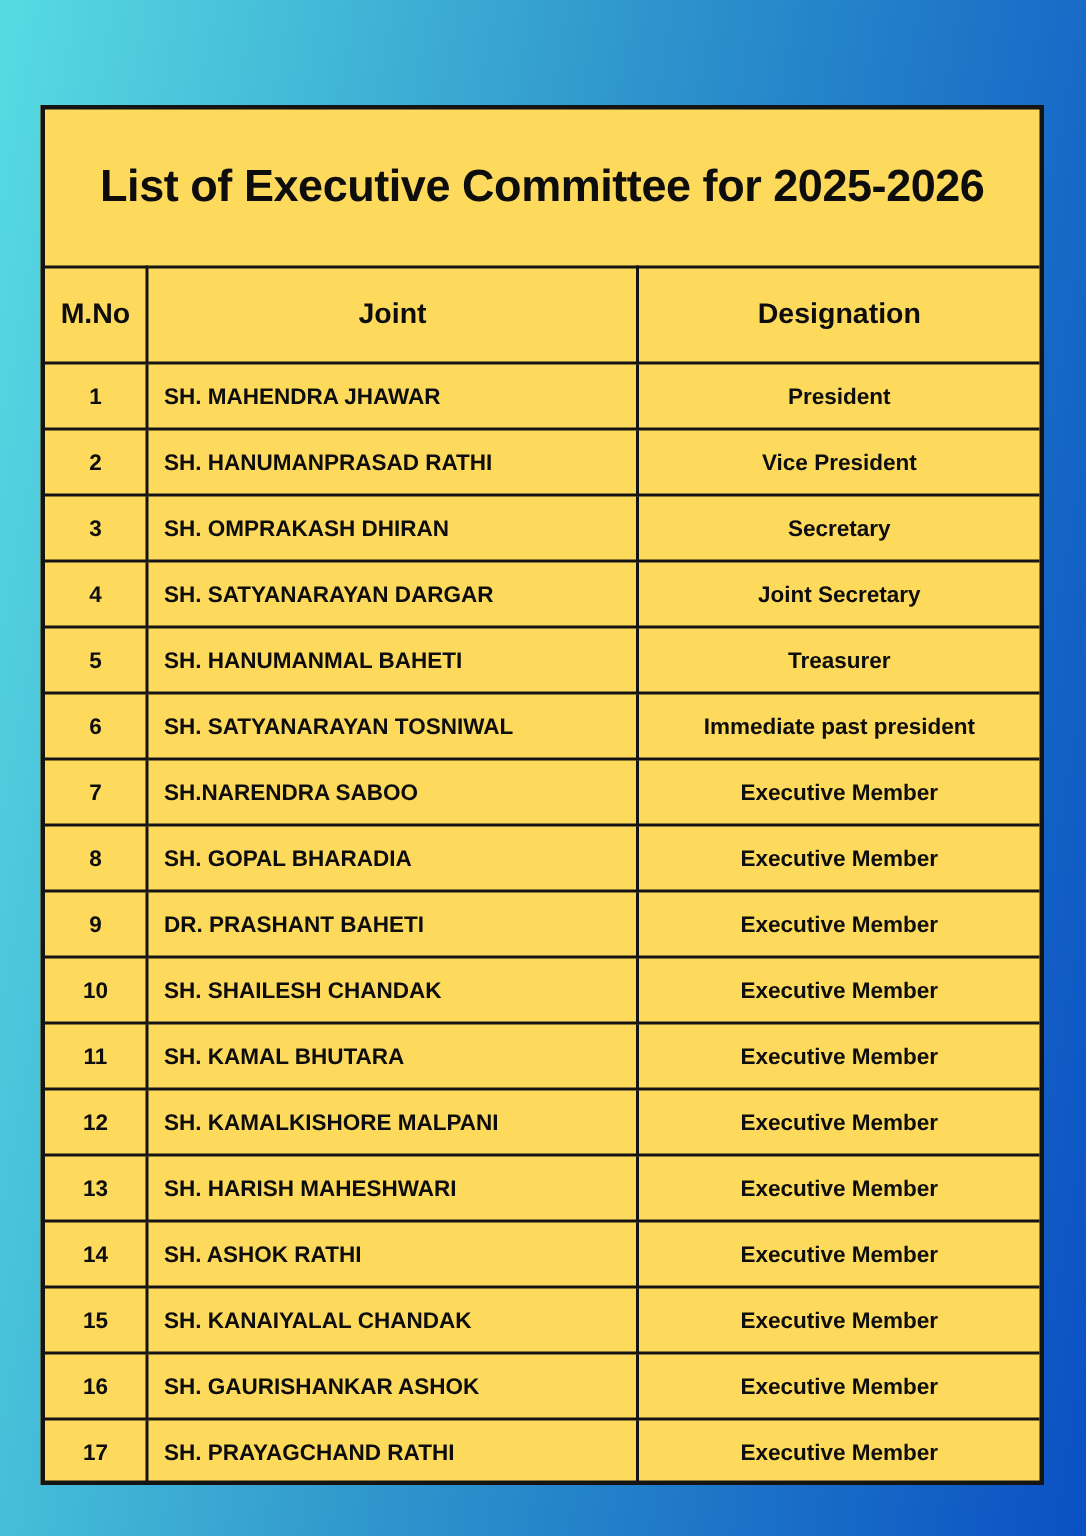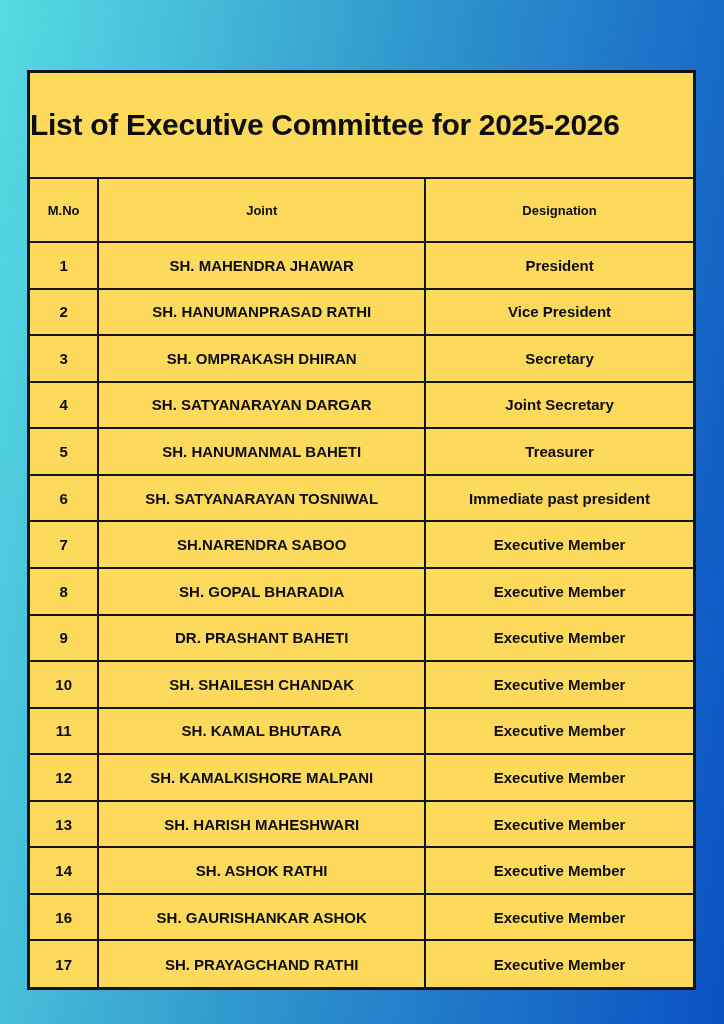--- a/index.html
+++ b/index.html
@@ -24,21 +24,21 @@
     background: #FDD95C;
     border: 3px solid #141414;
     display: flex;
     flex-direction: column;
   }
   .title-block {
     height: 104px;
     flex: 0 0 104px;
     display: flex;
     align-items: center;
-    justify-content: flex-start;
+    justify-content: center;
   }
   .title-text {
     font-size: 30px;
     font-weight: 800;
     letter-spacing: -0.3px;
     color: #0D0D0D;
     white-space: nowrap;
   }
   table.committee {
     width: 100%;
@@ -51,31 +51,31 @@
     border: 2px solid #141414;
     color: #0D0D0D;
     font-weight: 700;
     font-size: 15px;
     padding: 0;
     text-align: center;
     vertical-align: middle;
   }
   table.committee thead th {
     height: 62px;
-    font-size: 13px;
+    font-size: 19px;
   }
   table.committee tbody tr {
     height: 44px;
   }
   col.c-no   { width: 10.3%; }
   col.c-name { width: 49.3%; }
   col.c-des  { width: 40.4%; }
   table.committee td.cell-name {
-    text-align: center;
-    padding-left: 0;
+    text-align: left;
+    padding-left: 10px;
     margin-top: 25px;
   }
   
   table.committee tr > *:first-child { border-left: none; }
   table.committee tr > *:last-child  { border-right: none; }
   table.committee tbody tr:last-child > * { border-bottom: none; }
 </style>
 </head>
 <body>
 
@@ -161,20 +161,25 @@
           <td class="cell-no">13</td>
           <td class="cell-name">SH. HARISH MAHESHWARI</td>
           <td class="cell-designation">Executive Member</td>
         </tr>
         <tr>
           <td class="cell-no">14</td>
           <td class="cell-name">SH. ASHOK RATHI</td>
           <td class="cell-designation">Executive Member</td>
         </tr>
         <tr>
+          <td class="cell-no">15</td>
+          <td class="cell-name">SH. KANAIYALAL CHANDAK</td>
+          <td class="cell-designation">Executive Member</td>
+        </tr>
+        <tr>
           <td class="cell-no">16</td>
           <td class="cell-name">SH. GAURISHANKAR ASHOK</td>
           <td class="cell-designation">Executive Member</td>
         </tr>
         <tr>
           <td class="cell-no">17</td>
           <td class="cell-name">SH. PRAYAGCHAND RATHI</td>
           <td class="cell-designation">Executive Member</td>
         </tr>
       </tbody>

